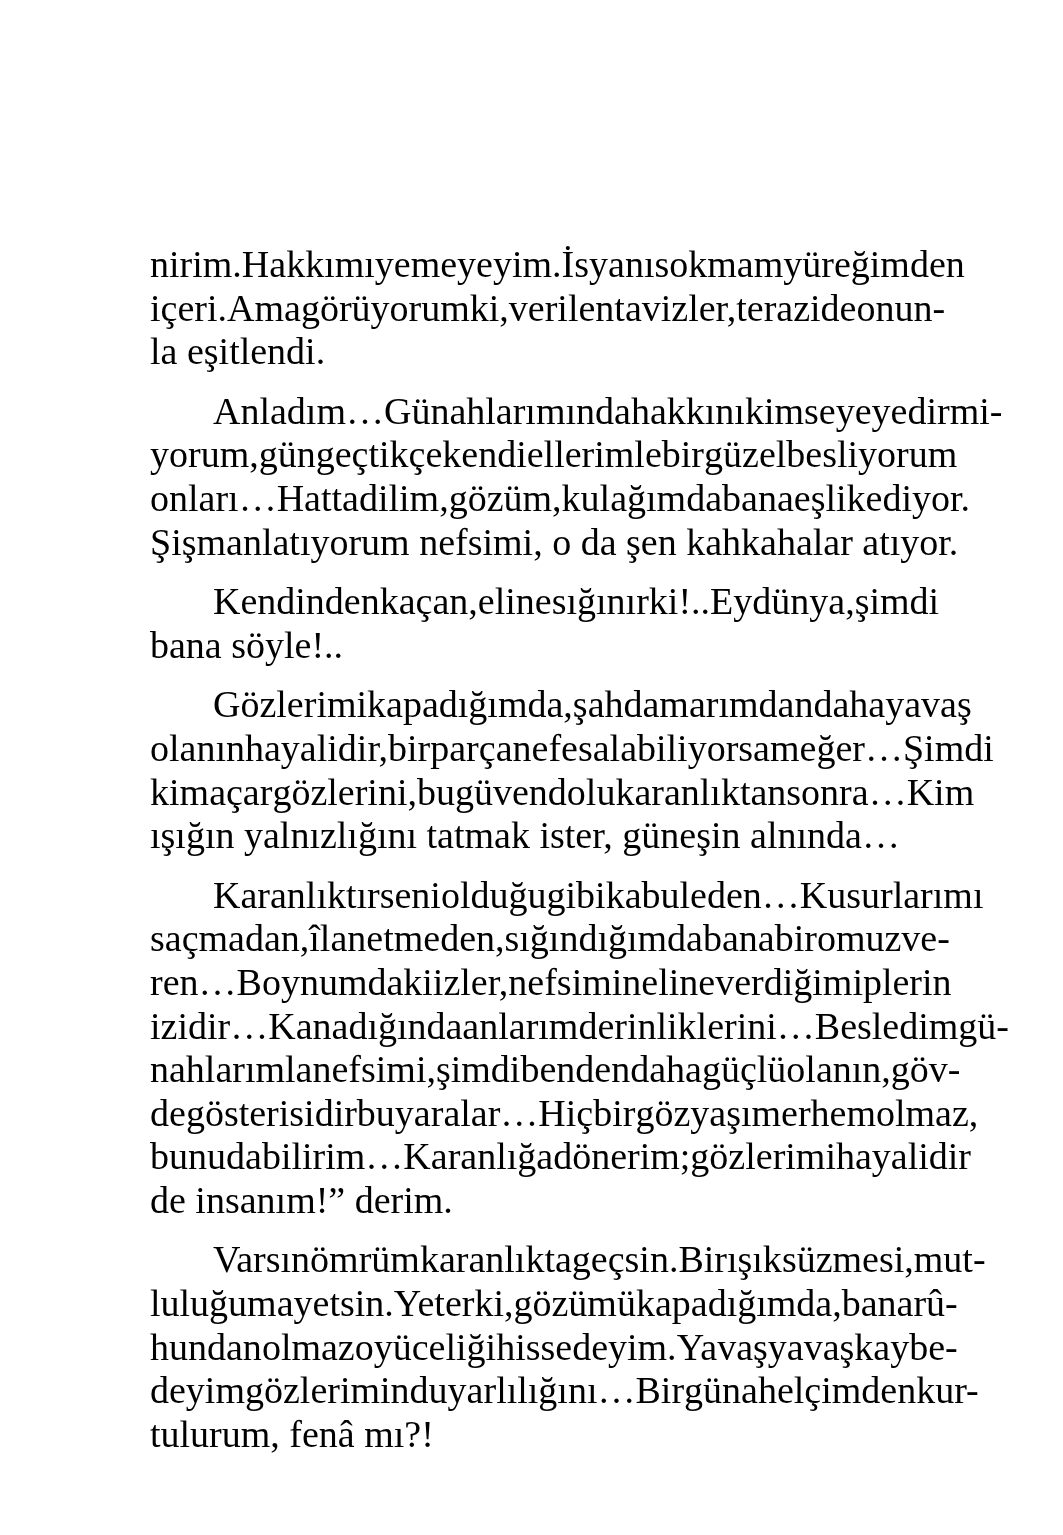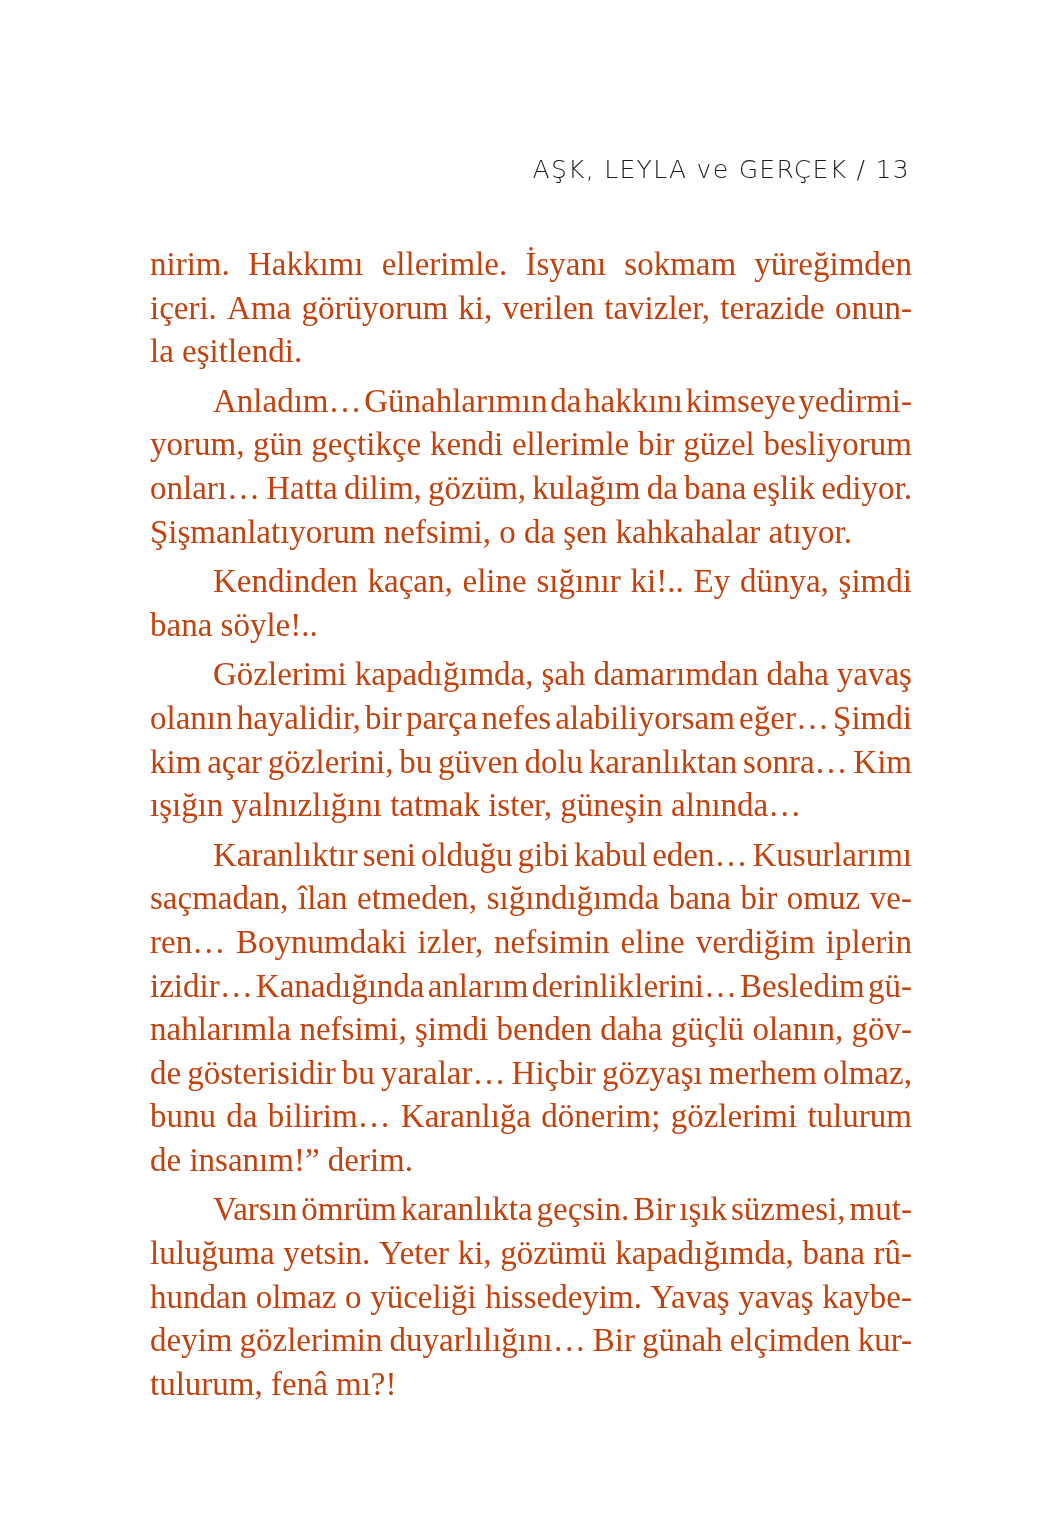--- a/index.html
+++ b/index.html
@@ -45,32 +45,32 @@
     left: 150px;
     width: 762px;
   }
 
   .para {
     margin: 0;
     padding: 0;
   }
 
   .para + .para {
-    margin-top: 6px;
+    margin-top: 16px;
   }
 
   
   .line {
     display: block;
     height: 43.6px;
     line-height: 43.6px;
-    font-size: 33px;
+    font-size: 38px;
     white-space: pre;
     letter-spacing: 0px;
-    color: #c2410c;
+    color: #000000;
   }
 
   
   .line.just {
     display: flex;
     justify-content: space-between;
     white-space: normal;
   }
   .line.just > span {
     white-space: pre;
@@ -85,28 +85,27 @@
   .indent {
     display: inline-block;
     width: 63px;
   }
 </style>
 </head>
 <body>
 
 <div class="page">
 
-  <div class="running-head">AŞK, LEYLA ve GERÇEK / 13</div>
 
   <div class="text-block" id="text-block">
       <p class="para">
         <span class="line just">
           <span>nirim.</span>
           <span>Hakkımı</span>
-          <span>ellerimle.</span>
+          <span>yemeyeyim.</span>
           <span>İsyanı</span>
           <span>sokmam</span>
           <span>yüreğimden</span>
         </span>
         <span class="line just">
           <span>içeri.</span>
           <span>Ama</span>
           <span>görüyorum</span>
           <span>ki,</span>
           <span>verilen</span>
@@ -250,21 +249,21 @@
           <span>merhem</span>
           <span>olmaz,</span>
         </span>
         <span class="line just">
           <span>bunu</span>
           <span>da</span>
           <span>bilirim…</span>
           <span>Karanlığa</span>
           <span>dönerim;</span>
           <span>gözlerimi</span>
-          <span>tulurum</span>
+          <span>hayalidir</span>
         </span>
         <span class="line last">de insanım!” derim.</span>
       </p>
       <p class="para">
         <span class="line just">
           <span><span class="indent"></span>Varsın</span>
           <span>ömrüm</span>
           <span>karanlıkta</span>
           <span>geçsin.</span>
           <span>Bir</span>

